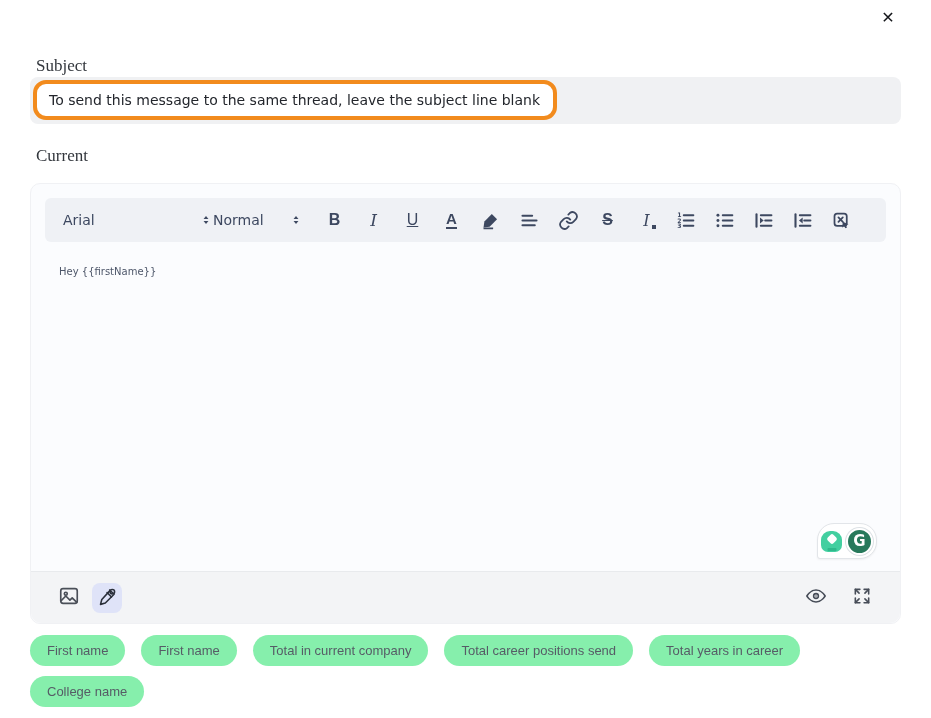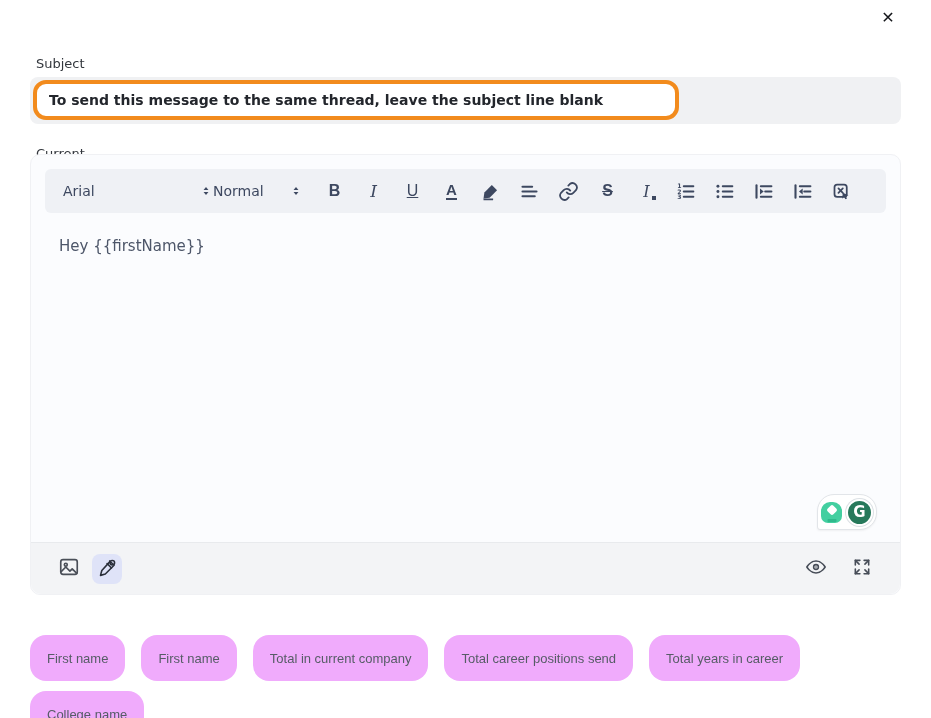--- a/index.html
+++ b/index.html
@@ -5,34 +5,34 @@
   * { box-sizing: border-box; }
   html,body { margin:0; padding:0; background:#fff; }
   body { font-family:"DejaVu Sans","Liberation Sans",sans-serif; }
   .stage { position:relative; width:931px; height:718px; background:#ffffff; overflow:hidden; }
 
   
   .close-btn { position:absolute; top:6px; right:32px; width:22px; height:22px; display:flex;
     align-items:center; justify-content:center; font-size:16px; color:#15171b; cursor:pointer; background:none; border:none; }
 
   
-  .field-label { position:absolute; left:36px; font-size:13px; color:#33373d; }
+  .field-label { position:absolute; left:36px; font-size:17px; color:#33373d;font-family:Liberation Serif, serif; }
   .subject-label { top:56px; }
   .message-label { top:146px; }
 
   
   .subject-field { position:absolute; left:30px; top:77px; width:871px; height:47px;
     background:#f0f1f3; border-radius:8px; }
-  .annotation-box { position:absolute; left:3px; top:3px; height:40px; width:646px;
+  .annotation-box { position:absolute; left:3px; top:3px; height:40px; width:524px;
     background:#ffffff; border:4px solid #F28B1D; border-radius:13px;
-    display:flex; align-items:center; padding:0 12px;font-weight:bold; }
+    display:flex; align-items:center; padding:0 12px; }
   .placeholder-text { font-size:14px; color:#23262c; white-space:nowrap; }
 
   
-  .editor-card { position:absolute; left:30px; top:154px; width:871px; height:441px;
+  .editor-card { position:absolute; left:30px; top:183px; width:871px; height:441px;
     background:#fbfcfe; border:1px solid #f0f1f4; border-radius:10px; }
 
   .toolbar { position:absolute; left:14px; right:14px; top:14px; height:44px;
     background:#eff1f5; border-radius:6px; display:flex; align-items:center;
     padding:0 18px; color:#3d4860; }
   .tb-select { display:flex; align-items:center; justify-content:space-between;
     font-size:14px; color:#3d4860; cursor:pointer; }
   .font-select { width:150px; }
   .style-select { width:90px; }
   .updown { display:flex; flex-direction:column; line-height:0; }
@@ -44,21 +44,21 @@
   .b-italic { font-family:"DejaVu Serif",serif; font-style:italic; font-size:17px; }
   .b-under { text-decoration:underline; }
   .b-colorA { font-size:15px; font-weight:600; border-bottom:2px solid #3d4860; line-height:1.1; }
   .b-strike { font-weight:600; text-decoration:line-through; }
   .b-clearfmt { font-family:"DejaVu Serif",serif; font-style:italic; font-size:16px; }
   .clearfmt-dot { position:absolute; right:3px; bottom:5px; width:4px; height:4px; background:#3d4860; }
   .tool-btn svg { display:block; }
 
   
   .editor-content { position:absolute; left:0; right:0; top:72px; bottom:52px; padding:10px 28px; cursor:text; }
-  .editor-text { font-size:15px; color:#4d5669; }
+  .editor-text { font-size:10px; color:#4d5669; }
 
   
   .grammarly { position:absolute; right:23px; top:339px; width:60px; height:36px; background:#fff;
     border:1px solid #e2e5e9; border-radius:17px 17px 17px 3px; display:flex; align-items:center;
     justify-content:center; gap:4px; box-shadow:0 1px 2px rgba(0,0,0,0.05); cursor:pointer; }
   .bulb { width:21px; height:21px; background:#43cfa0; border-radius:9px 9px 7px 7px; position:relative; cursor:pointer; }
   .bulb .diamond { position:absolute; left:50%; top:42%; width:8px; height:8px; background:#ffffff;
     transform:translate(-50%,-50%) rotate(45deg); border-radius:2px; }
   .bulb .base { position:absolute; left:50%; bottom:1px; width:9px; height:3px; background:#2fb98c;
     transform:translateX(-50%); border-radius:1px; }
@@ -72,21 +72,21 @@
     padding:0 24px; gap:9px; }
   .footer-btn { background:none; border:none; padding:0; width:28px; height:28px; display:flex;
     align-items:center; justify-content:center; cursor:pointer; color:#474d58; border-radius:8px; }
   .footer-btn.active { background:#dfe3f8; width:30px; height:30px; color:#2a2f3a; }
   .footer-spacer { flex:1; }
   .footer-right { display:flex; align-items:center; gap:18px; }
 
   
   .chips { position:absolute; left:30px; top:635px; width:880px; display:flex; flex-wrap:wrap;
     gap:10px 16px; }
-  .chip { height:46px; padding:0 17px; background:#f0abfc; border-radius:16px; display:flex;
+  .chip { height:31px; padding:0 17px; background:#86efac; border-radius:16px; display:flex;
     align-items:center; font-size:13px; color:#565c66; border:none; cursor:pointer; white-space:nowrap; }
 </style>
 </head>
 <body>
 
 <div class="stage">
 
   <button class="close-btn">
     <span>✕</span>
   </button>

